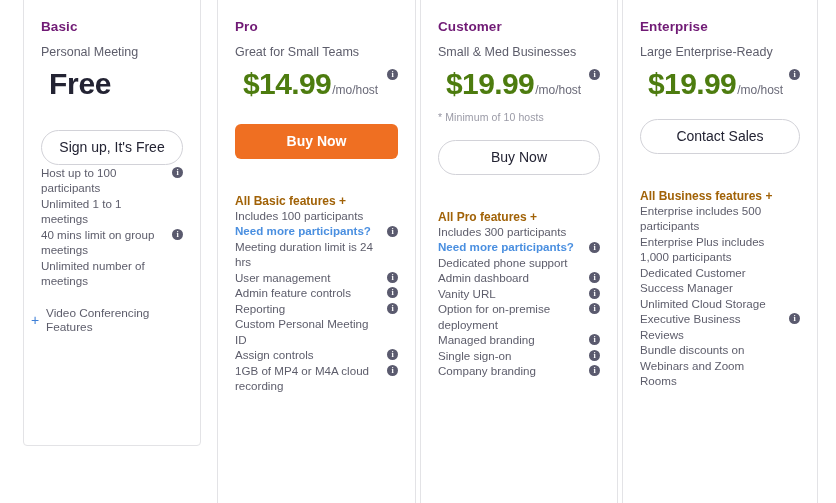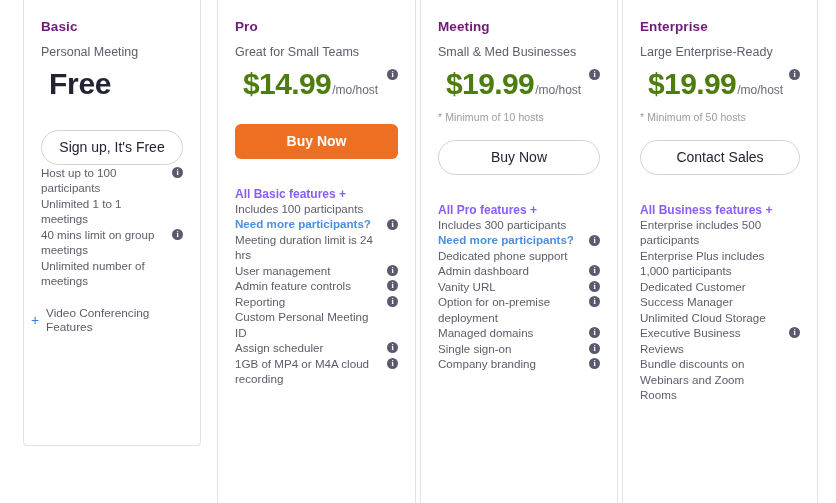--- a/index.html
+++ b/index.html
@@ -122,22 +122,22 @@
   }
 
   .cta-wrap-basic      { margin-top: 28px; }
   .cta-wrap-pro        { margin-top: 22px; }
   .cta-wrap-business   { margin-top: 17px; }
   .cta-wrap-enterprise { margin-top: 17px; }
 
   .features-head {
     font-size: 12px;
     font-weight: bold;
-    color: #8b5cf6;
-    margin-top: 28px;
+    color: #a16207;
+    margin-top: 35px;
   }
 
   .feature-list {
     margin: 0;
     padding: 0;
     list-style: none;
   }
 
   .feature-item {
     position: relative;
@@ -270,33 +270,33 @@
         <span class="info-icon">i</span>
       </li>
       <li class="feature-item">
         <span class="feature-text">Reporting</span>
         <span class="info-icon">i</span>
       </li>
       <li class="feature-item">
         <span class="feature-text">Custom Personal Meeting ID</span>
       </li>
       <li class="feature-item">
-        <span class="feature-text">Assign scheduler</span>
+        <span class="feature-text">Assign controls</span>
         <span class="info-icon">i</span>
       </li>
       <li class="feature-item">
         <span class="feature-text">1GB of MP4 or M4A cloud recording</span>
         <span class="info-icon">i</span>
       </li>
 
     </ul>
   </div>
 
   <div class="plan-card business">
-    <div class="plan-name">Meeting</div>
+    <div class="plan-name">Customer</div>
     <div class="plan-tagline">Small &amp; Med Businesses</div>
     <div class="price-row">
       <span class="price-main">$19.99</span>
       <span class="price-unit">/mo/host</span>
       <span class="info-icon price-info">i</span>
     </div>
     <div class="price-note">* Minimum of 10 hosts</div>
     <div class="cta-wrap-business">
       <div class="cta cta-outline">Buy Now</div>
     </div>
@@ -318,21 +318,21 @@
       </li>
       <li class="feature-item">
         <span class="feature-text">Vanity URL</span>
         <span class="info-icon">i</span>
       </li>
       <li class="feature-item">
         <span class="feature-text">Option for on-premise deployment</span>
         <span class="info-icon">i</span>
       </li>
       <li class="feature-item">
-        <span class="feature-text">Managed domains</span>
+        <span class="feature-text">Managed branding</span>
         <span class="info-icon">i</span>
       </li>
       <li class="feature-item">
         <span class="feature-text">Single sign-on</span>
         <span class="info-icon">i</span>
       </li>
       <li class="feature-item">
         <span class="feature-text">Company branding</span>
         <span class="info-icon">i</span>
       </li>
@@ -341,21 +341,20 @@
   </div>
 
   <div class="plan-card enterprise">
     <div class="plan-name">Enterprise</div>
     <div class="plan-tagline">Large Enterprise-Ready</div>
     <div class="price-row">
       <span class="price-main">$19.99</span>
       <span class="price-unit">/mo/host</span>
       <span class="info-icon price-info">i</span>
     </div>
-    <div class="price-note">* Minimum of 50 hosts</div>
     <div class="cta-wrap-enterprise">
       <div class="cta cta-outline">Contact Sales</div>
     </div>
     <div class="features-head">All Business features +</div>
     <ul class="feature-list">
       <li class="feature-item">
         <span class="feature-text">Enterprise includes 500 participants</span>
       </li>
       <li class="feature-item tight">
         <span class="feature-text">Enterprise Plus includes 1,000 participants</span>

